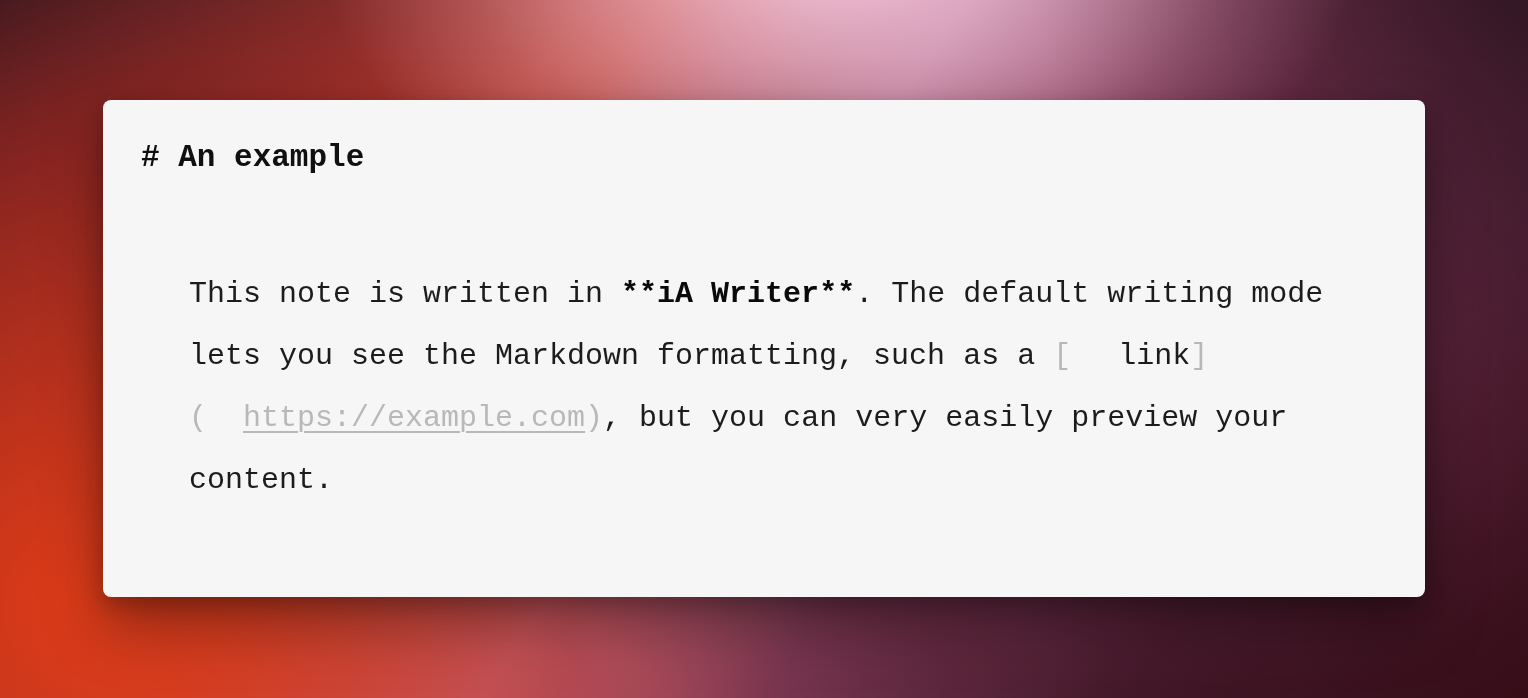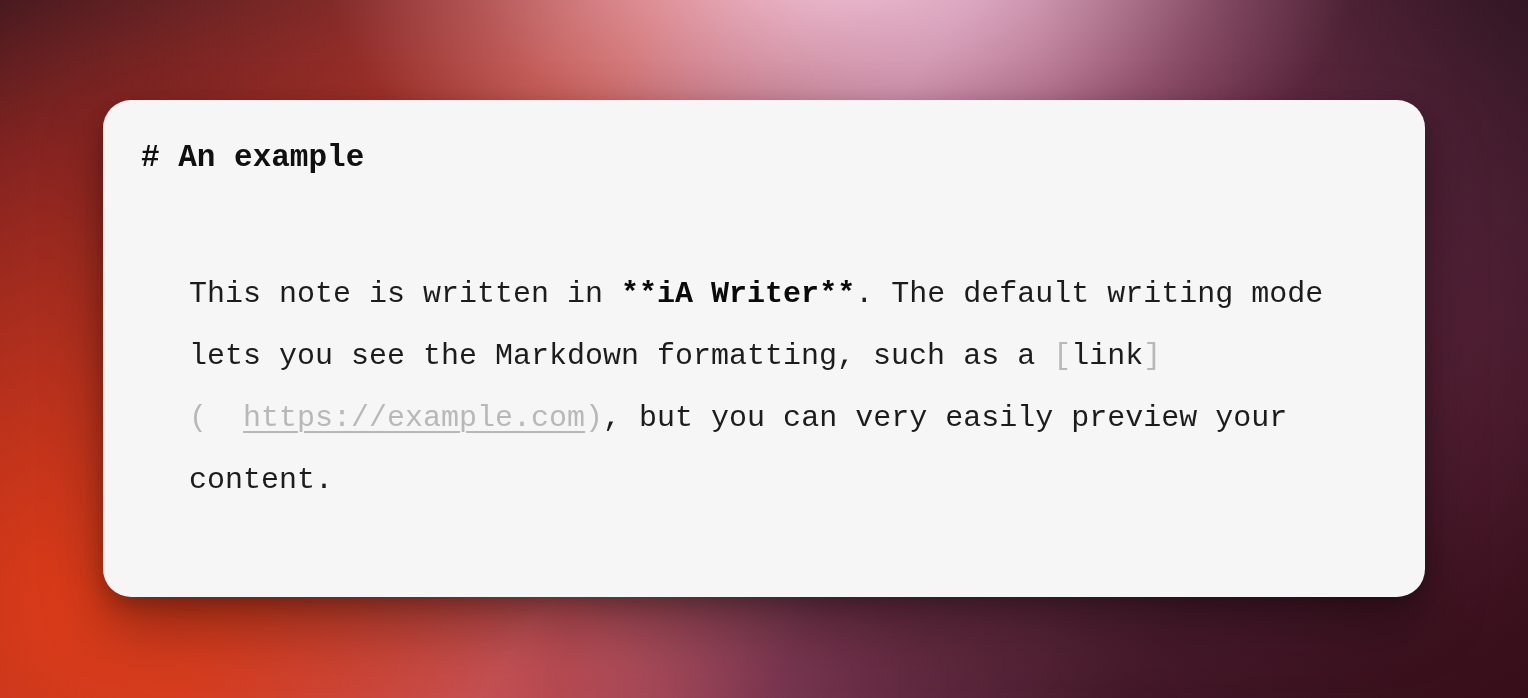--- a/index.html
+++ b/index.html
@@ -22,21 +22,21 @@
         linear-gradient(125deg, #3a1820 0%, #8f2e2a 20%, #c44a3a 33%, #c97b95 48%, #7e3a55 62%, #3a1828 80%, #1a0a12 100%);
       font-family: ui-monospace, "SF Mono", SFMono-Regular, Menlo, Consolas, "Liberation Mono", monospace;
     }
     .card {
       position: absolute;
       left: 103px;
       top: 100px;
       width: 1322px;
       height: 497px;
       background: #f6f6f6;
-      border-radius: 28px;
+      border-radius: 8px;
       box-shadow: 0 28px 60px rgba(0,0,0,0.35), 0 8px 20px rgba(0,0,0,0.2);
       padding: 40px 70px 40px 38px;
     }
     .heading-line {
       font-size: 31px;
       font-weight: 800;
       color: #101010;
       letter-spacing: 0.0em;
       white-space: pre;
       margin-bottom: 88px;
@@ -59,20 +59,21 @@
     .muted-underline {
       color: #b8b8b8;
       text-decoration: underline;
       text-decoration-color: #b8b8b8;
       text-decoration-thickness: 2px;
       text-underline-offset: 5px;
       margin-left: 36px;
     }
     .link-text {
       color: #1c1c1c;
+      margin-left: 47px;
     }
   </style>
 </head>
 <body>
 
 <div class="card">
   <div class="heading-line"><span># </span><span>An example</span></div>
   <div class="body-text"><span>This note is written in </span><span class="bold">**</span><span class="bold">iA Writer</span><span class="bold">**</span><span>. The default writing mode lets you see the Markdown formatting, such as a </span><span class="muted">[</span><span class="link-text">link</span><span class="muted">]</span><span class="muted">(</span><span class="muted-underline">https://example.com</span><span class="muted">)</span><span>, but you can very easily preview your content.</span></div>
 </div>
 

